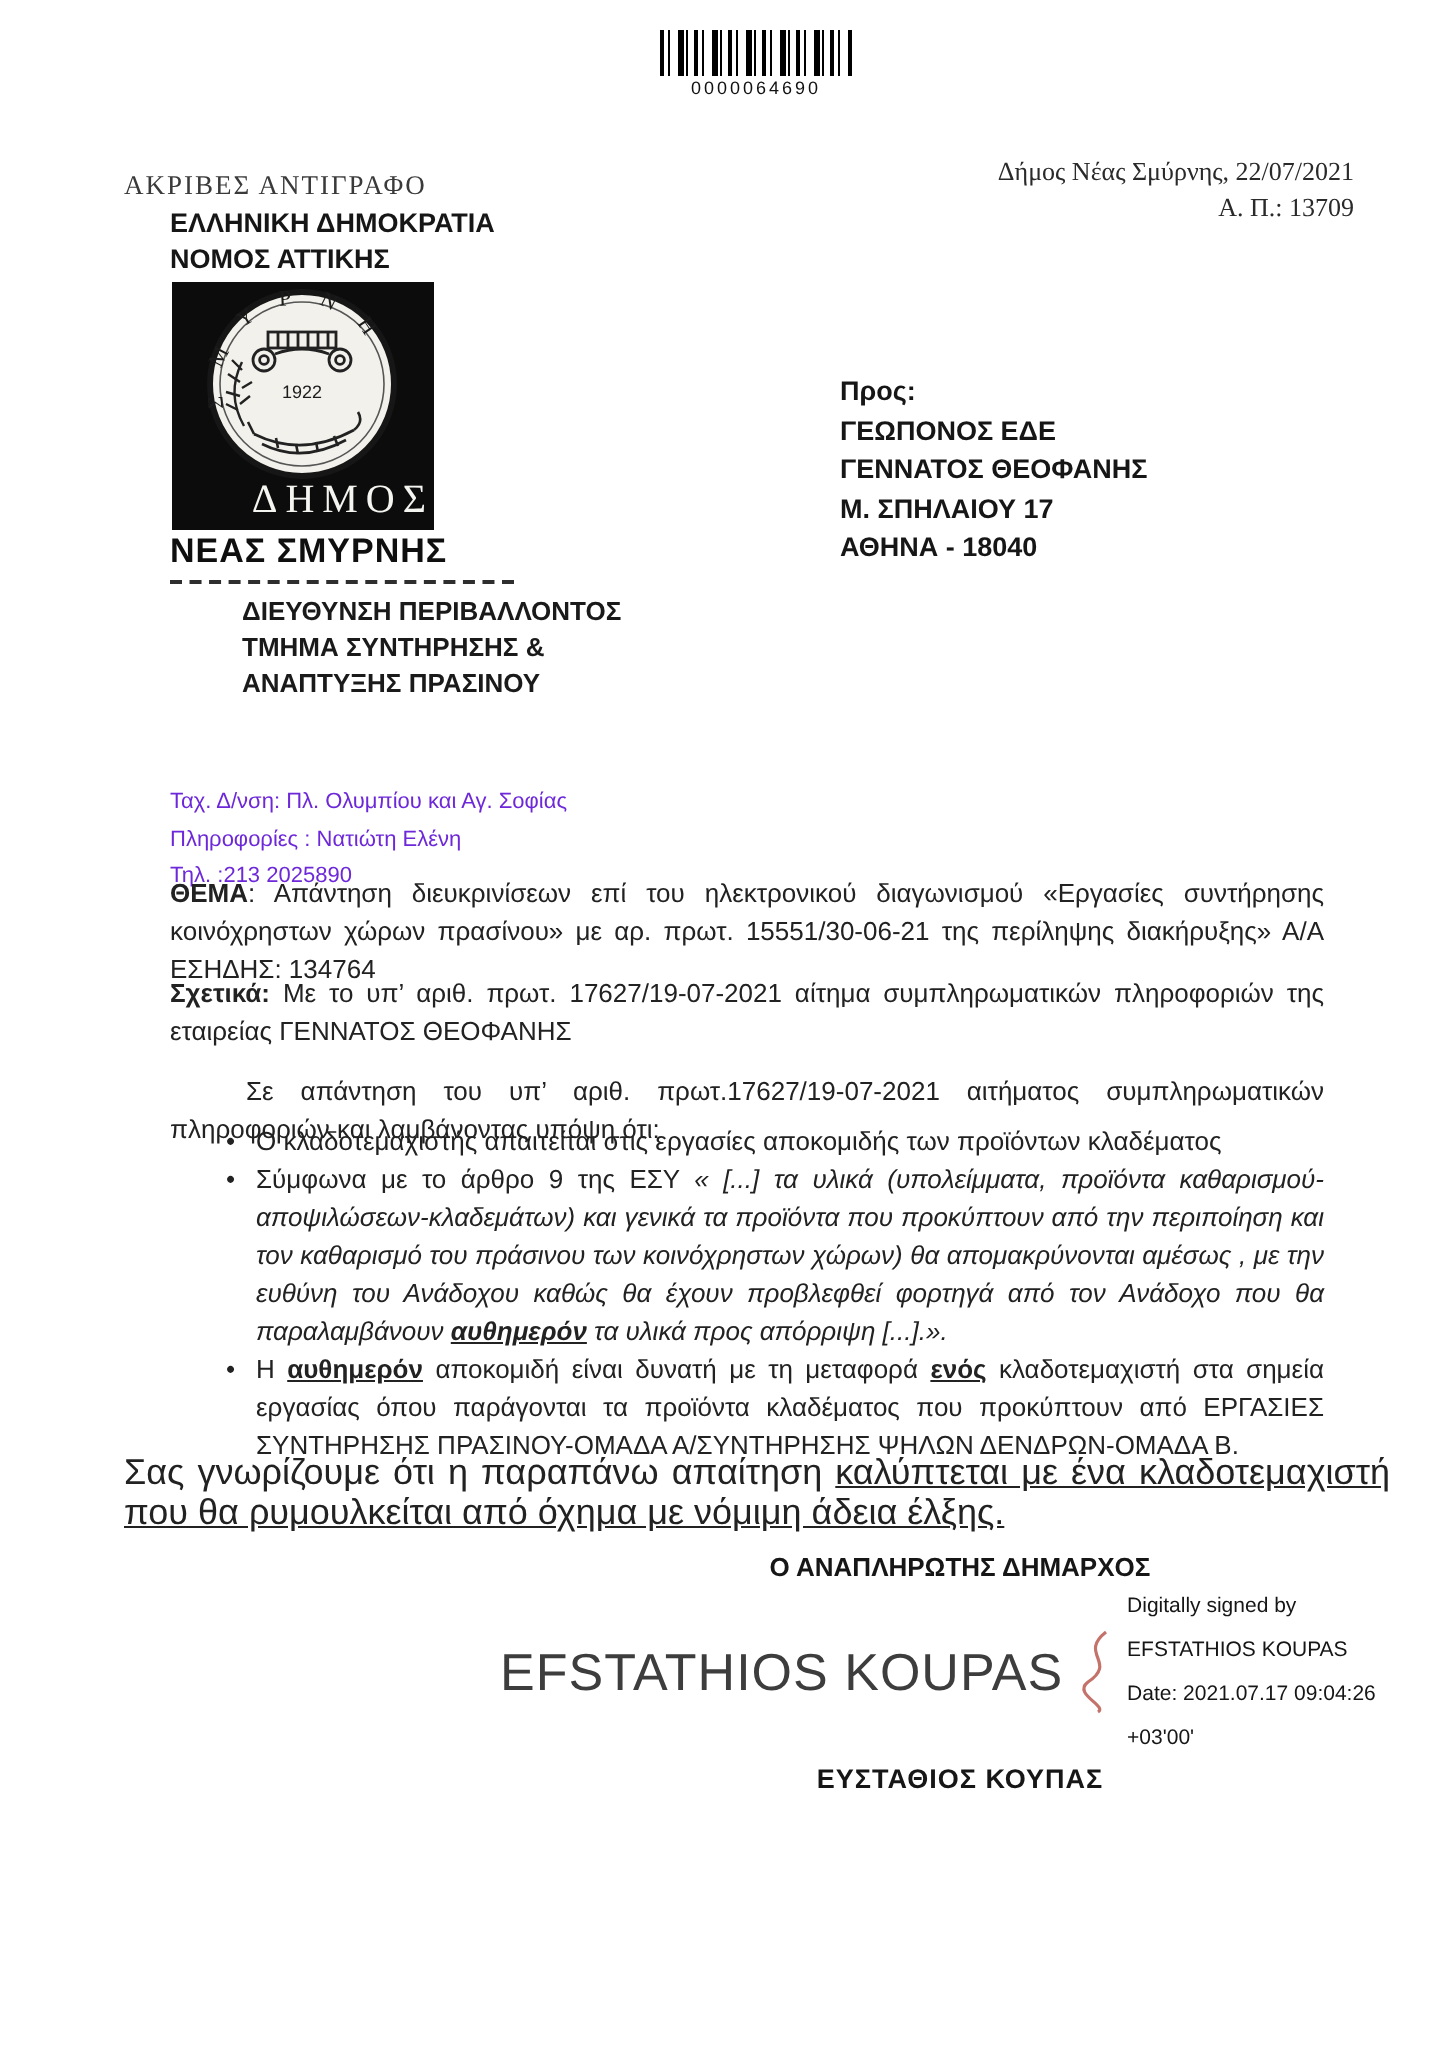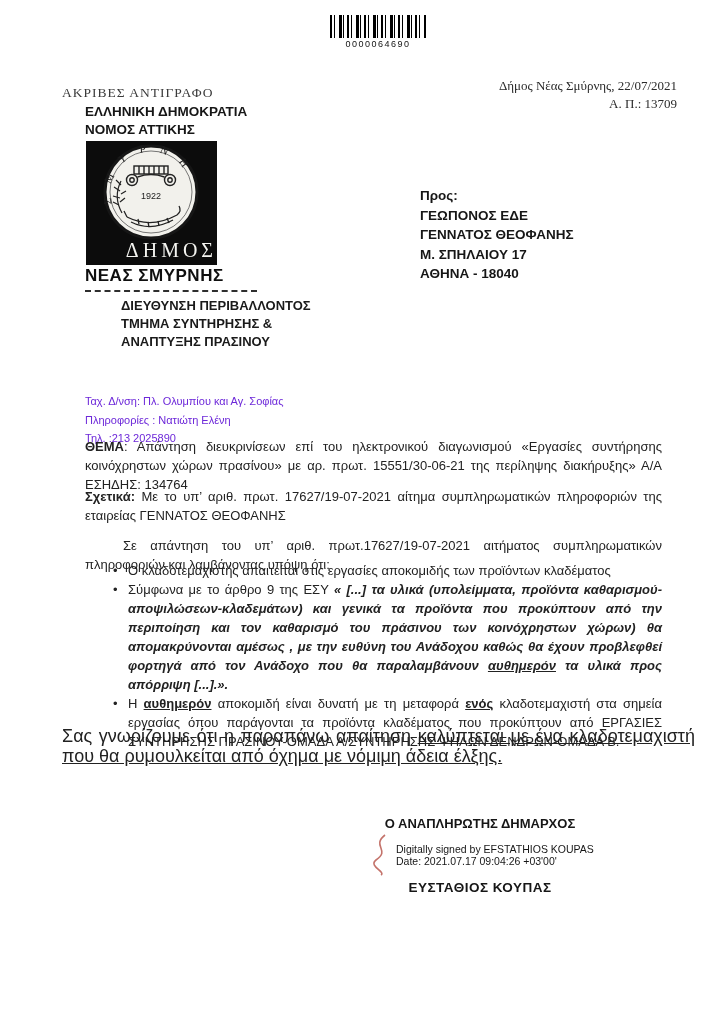--- a/index.html
+++ b/index.html
@@ -34,36 +34,36 @@
   .recipient{position:absolute;left:420px;top:186px;font-weight:bold;font-size:13.5px;line-height:19.5px;color:#161616;}
 
   .para{position:absolute;left:85px;width:577px;font-size:13px;line-height:19px;
         text-align:justify;color:#222;}
   .subject{top:437px;}
   .related{top:487px;}
   .intro{top:536px;text-indent:38px;}
   .b{font-weight:bold;}
   .bu{font-weight:bold;text-decoration:underline;}
   .u{text-decoration:underline;}
-  .it{font-style:italic;font-weight:bold;}
+  .it{font-style:italic;}
 
   .bullets{position:absolute;left:85px;top:561px;width:577px;margin:0;padding:0;list-style:none;}
   .bullets li{position:relative;padding-left:43px;text-align:justify;
               font-size:13px;line-height:19px;color:#222;}
   .bullets li::before{content:"\2022";position:absolute;left:28px;top:0;}
 
   .closing{position:absolute;left:62px;top:727px;width:633px;font-size:18px;line-height:19.5px;
            text-align:justify;color:#222;}
 
-  .sig{position:absolute;left:250px;top:816px;width:460px;text-align:center;}
+  .sig{position:absolute;left:250px;top:776px;width:460px;text-align:center;}
   .sig-title{font-weight:bold;font-size:13px;color:#161616;}
   .sig-row{display:flex;align-items:center;justify-content:center;margin-top:1px;text-align:left;}
   .sig-name{font-size:26px;color:#3d3d3d;letter-spacing:0.5px;white-space:nowrap;}
   .sig-flourish{flex:0 0 auto;margin:0 3px;}
-  .sig-digital{font-size:10.5px;line-height:12px;color:#161616;width:200px;}
+  .sig-digital{font-size:10.5px;line-height:22px;color:#161616;width:200px;}
   .sig-greek{font-weight:bold;font-size:13.5px;letter-spacing:0.5px;margin-top:2px;color:#161616;}
 </style>
 </head>
 <body>
 
 <div class="page">
 
   <div class="barcode-wrap">
     <div class="barcode-bars"></div>
     <div class="barcode-number">0000064690</div>
@@ -148,20 +148,21 @@
     <li>Ο κλαδοτεμαχιστής απαιτείται στις εργασίες αποκομιδής των  προϊόντων κλαδέματος</li>
     <li><span>Σύμφωνα με το άρθρο 9 της ΕΣΥ  </span><span class="it">« [...] τα υλικά (υπολείμματα, προϊόντα καθαρισμού-αποψιλώσεων-κλαδεμάτων) και γενικά τα προϊόντα που προκύπτουν από την περιποίηση και τον καθαρισμό του πράσινου των κοινόχρηστων χώρων) θα απομακρύνονται αμέσως , με την ευθύνη του Ανάδοχου καθώς θα έχουν προβλεφθεί φορτηγά από τον Ανάδοχο που θα παραλαμβάνουν </span><span class="it bu">αυθημερόν</span><span class="it"> τα υλικά προς απόρριψη [...].».</span></li>
     <li><span>Η </span><span class="bu">αυθημερόν</span><span> αποκομιδή είναι δυνατή με  τη μεταφορά </span><span class="bu">ενός</span><span> κλαδοτεμαχιστή  στα  σημεία εργασίας όπου παράγονται τα προϊόντα κλαδέματος που προκύπτουν από ΕΡΓΑΣΙΕΣ ΣΥΝΤΗΡΗΣΗΣ ΠΡΑΣΙΝΟΥ-ΟΜΑΔΑ Α/ΣΥΝΤΗΡΗΣΗΣ ΨΗΛΩΝ ΔΕΝΔΡΩΝ-ΟΜΑΔΑ Β.</span></li>
   </ul>
 
   <div class="closing"><span>Σας γνωρίζουμε ότι η παραπάνω απαίτηση </span><span class="u">καλύπτεται με ένα κλαδοτεμαχιστή  που θα ρυμουλκείται από όχημα με νόμιμη άδεια έλξης.</span></div>
 
   <div class="sig">
     <div class="sig-title">Ο ΑΝΑΠΛΗΡΩΤΗΣ ΔΗΜΑΡΧΟΣ</div>
     <div class="sig-row">
+      <span class="sig-name">EFSTATHIOS KOUPAS</span>
       <svg class="sig-flourish" width="26" height="46" viewBox="0 0 26 46">
         <path d="M18 3 C4 14 24 18 9 28 C1 34 19 40 14 43" fill="none" stroke-width="1.6" stroke="#c4736b"></path>
       </svg>
       <span class="sig-digital">
         <span>Digitally signed by EFSTATHIOS KOUPAS</span><br>
         <span>Date: 2021.07.17 09:04:26 +03'00'</span>
       </span>
     </div>
     <div class="sig-greek">ΕΥΣΤΑΘΙΟΣ ΚΟΥΠΑΣ</div>
   </div>

